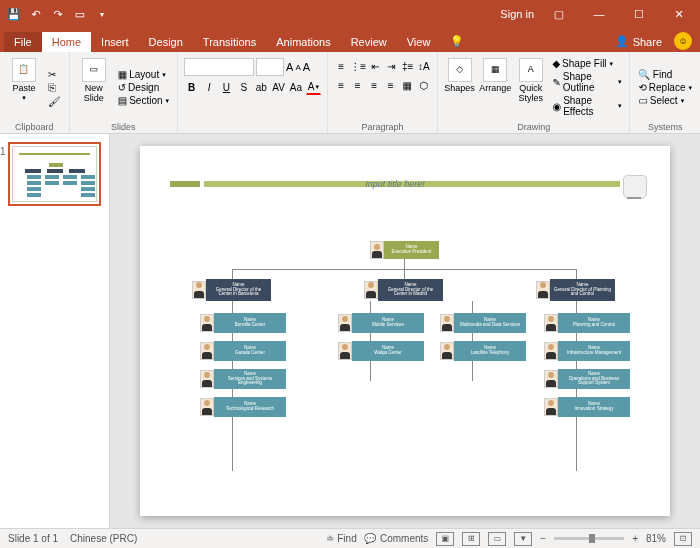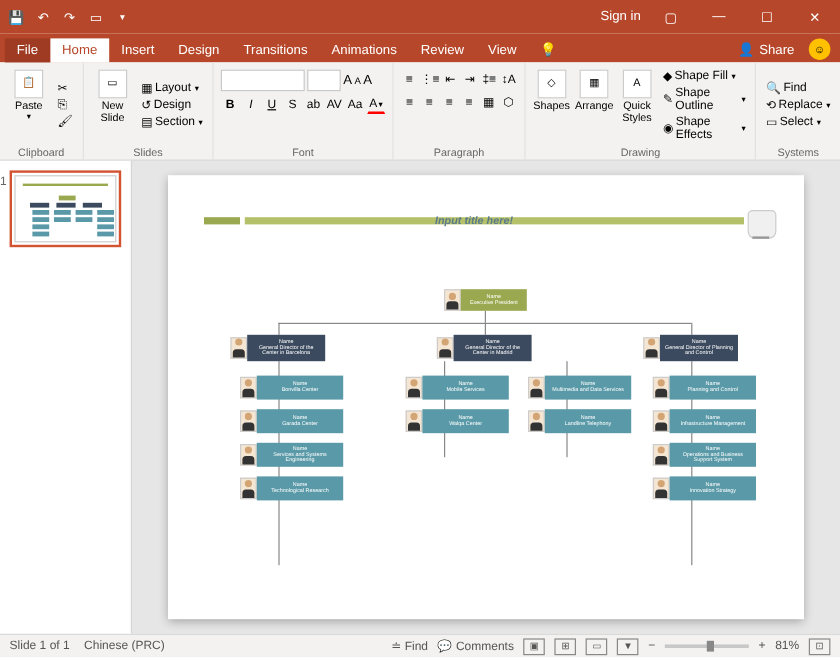--- a/index.html
+++ b/index.html
@@ -37,21 +37,21 @@
 
 .content { display: flex; height: 394px; background: #e6e6e6; }
 .thumbpane { width: 110px; background: #fff; border-right: 1px solid #d4d4d4; padding: 8px; }
 .thumb { border: 2px solid #d35230; padding: 2px; background: #fff; position: relative; }
 .thumb-num { position: absolute; left: -10px; top: 2px; font-size: 10px; color: #666; }
 .thumb-inner { width: 100%; height: 56px; background: #fff; border: 1px solid #ccc; position: relative; overflow: hidden; }
 
 .canvas-wrap { flex: 1; display: flex; align-items: center; justify-content: center; overflow: auto; }
 .slide { width: 530px; height: 370px; background: #fff; box-shadow: 0 2px 8px rgba(0,0,0,.3); position: relative; }
 
-.titlebar-slide { position: absolute; top: 30px; left: 30px; right: 50px; height: 16px; display: flex; align-items: center; font-weight: bold; }
+.titlebar-slide { position: absolute; top: 30px; left: 30px; right: 50px; height: 16px; display: flex; align-items: center; }
 .titlebar-slide .bar1 { width: 30px; height: 6px; background: #9aa84f; margin-right: 4px; }
 .titlebar-slide .bar2 { flex: 1; height: 6px; background: #b5c168; }
 .titlebar-slide .txt { position: absolute; width: 100%; text-align: center; font-size: 9px; color: #5a7a8a; font-style: italic; }
 .chair { position: absolute; top: 25px; right: 18px; width: 35px; height: 40px; }
 .chair::before { content: ""; position: absolute; top: 4px; left: 6px; width: 22px; height: 22px; background: #f0f0f0; border: 1px solid #ccc; border-radius: 4px 4px 6px 6px; }
 .chair::after { content: ""; position: absolute; bottom: 2px; left: 10px; width: 14px; height: 10px; border-top: 2px solid #999; }
 
 .org { position: absolute; top: 95px; left: 20px; right: 20px; bottom: 10px; }
 .node { position: absolute; display: flex; align-items: center; font-size: 4.5px; color: #fff; }
 .node .pic { width: 14px; height: 18px; background: #f5e6d3; border: 1px solid #ccc; flex-shrink: 0; display: flex; align-items: flex-end; justify-content: center; }
@@ -168,21 +168,20 @@
         <span class="b">
             <u>U</u>
           </span>
         <span class="b">S</span>
         <span class="b">ab</span>
         <span class="b">AV</span>
         <span class="b">Aa</span>
         <span class="b dropdown-arrow" style="border-bottom:2px solid red;">A</span>
       </div>
     </div>
-    <div class="group-label">Font</div>
   </div>
 
   <div class="group" style="width:110px;">
     <div class="group-body" style="flex-direction:column; gap:3px; padding-top:4px;">
       <div class="btnrow">
         <span class="b">≡</span>
         <span class="b">⋮≡</span>
         <span class="b">⇤</span>
         <span class="b">⇥</span>
         <span class="b">‡≡</span>

